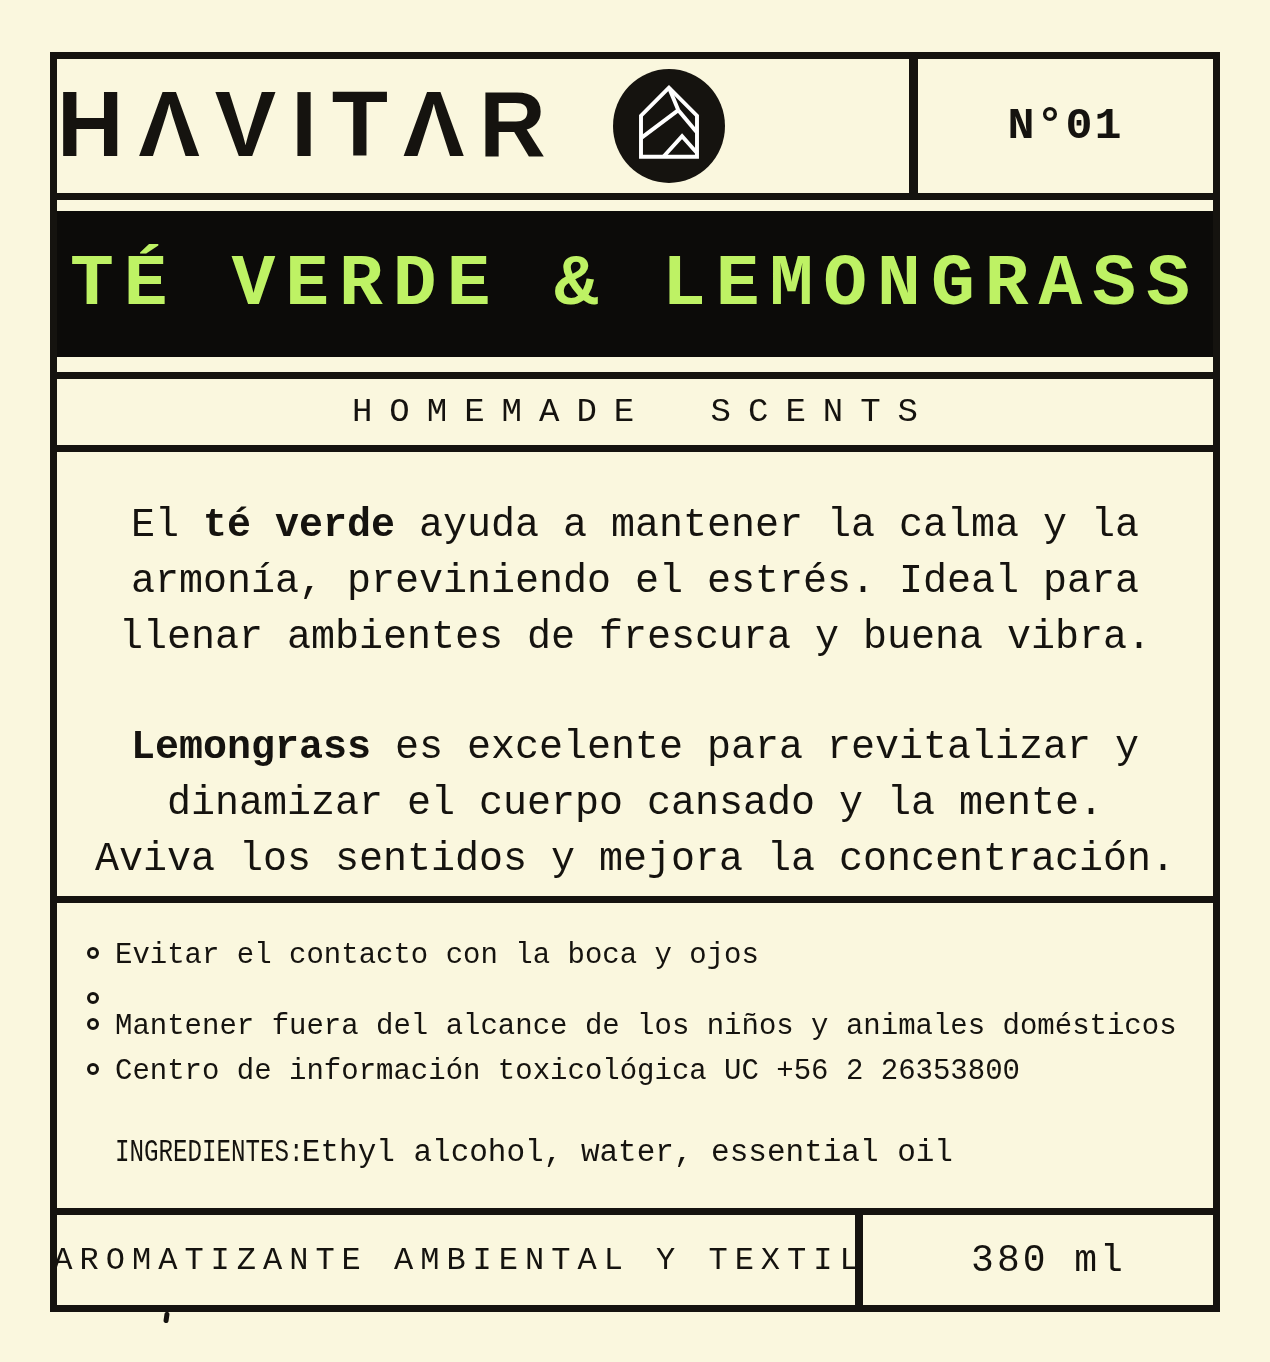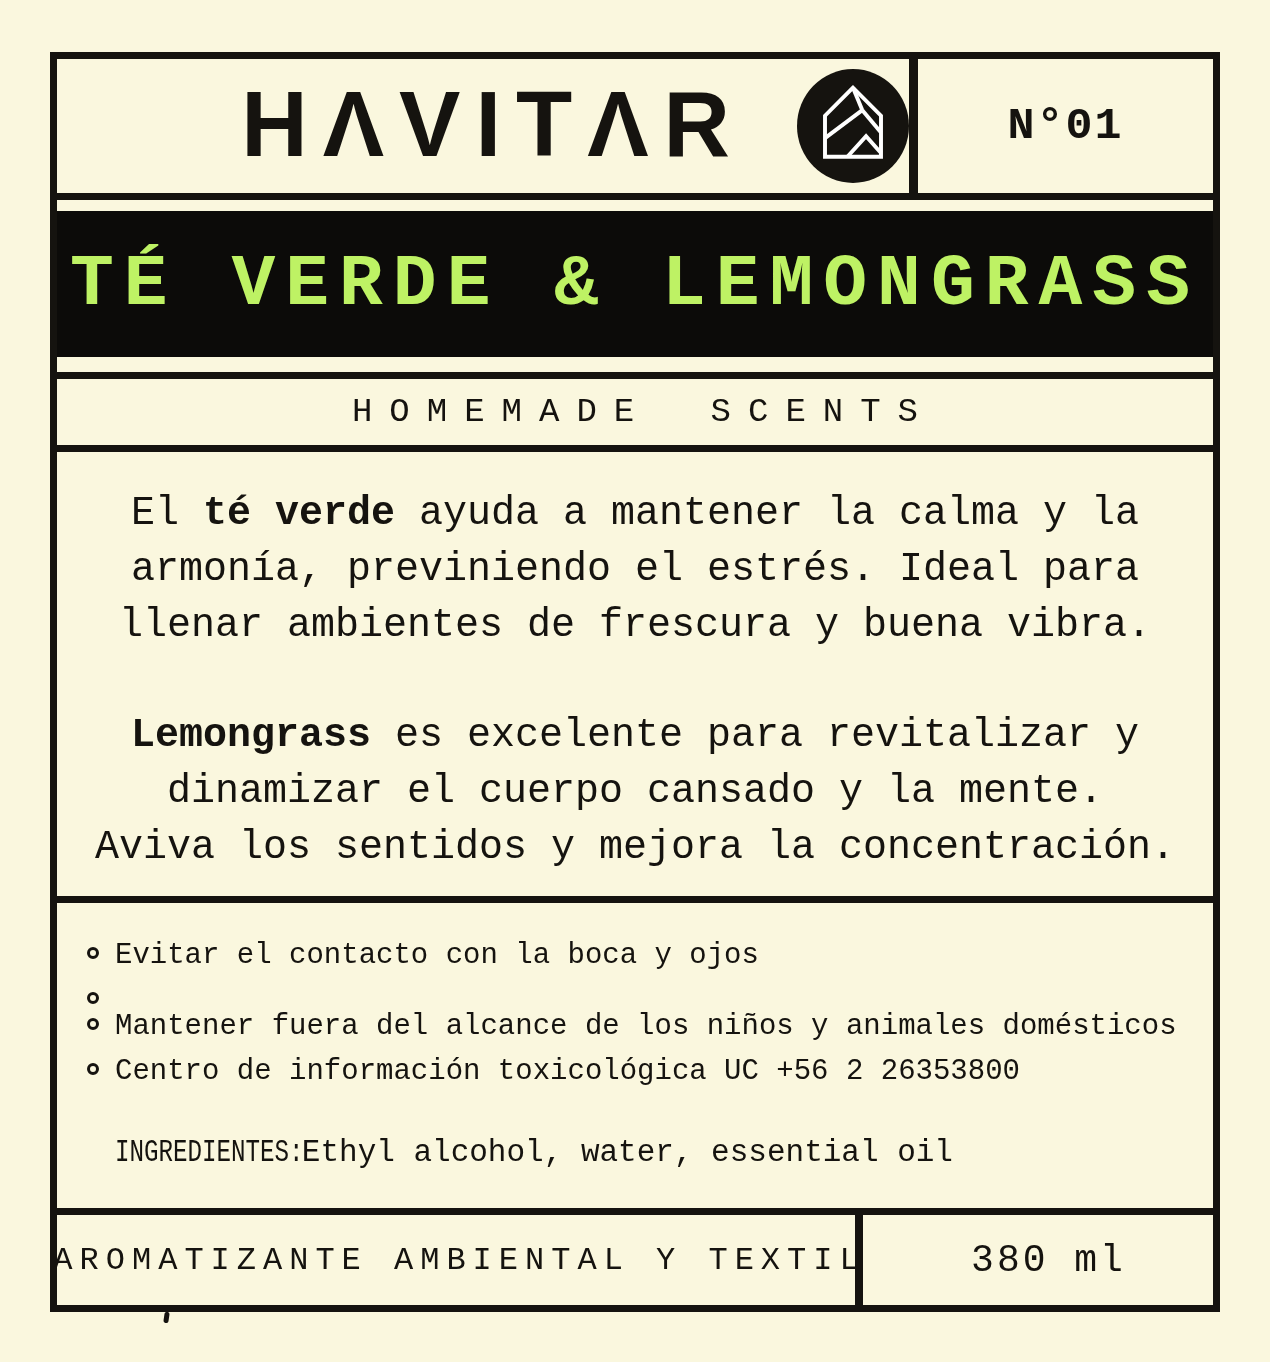--- a/index.html
+++ b/index.html
@@ -22,21 +22,21 @@
     display:flex;flex-direction:column;
     background:var(--cream);
   }
   
   .header{
     height:141px;border-bottom:7px solid var(--ink);
     display:flex;flex-direction:row;
   }
   .header-left{
     width:861px;border-right:9px solid var(--ink);
-    display:flex;align-items:center;justify-content:flex-end;gap:52px;
+    display:flex;align-items:center;justify-content:flex-start;gap:52px;
   }
   .brand{
     font-family:"Liberation Sans","DejaVu Sans",sans-serif;
     font-weight:700;font-size:92px;letter-spacing:15px;
     line-height:1;transform:translateY(-2px);
     white-space:nowrap;
   }
   .logo{width:112px;height:114px;flex:0 0 auto;}
   .header-right{
     flex:1;display:flex;align-items:center;justify-content:center;
@@ -62,21 +62,21 @@
     height:73px;border-bottom:7px solid var(--ink);
     display:flex;align-items:center;justify-content:center;
   }
   .tagline{
     font-size:34px;letter-spacing:17px;word-spacing:22px;white-space:nowrap;
     padding-left:17px; 
   }
   
   .description{
     height:451px;border-bottom:7px solid var(--ink);
-    padding:34px 28px 0 28px;
+    padding:46px 28px 0 28px;
     text-align:center;
   }
   .description p{
     font-size:40px;line-height:56px;white-space:pre-line;
   }
   .description p + p{margin-top:54px;}
   .description b{font-weight:700;}
   
   .warnings-section{
     height:312px;border-bottom:7px solid var(--ink);

